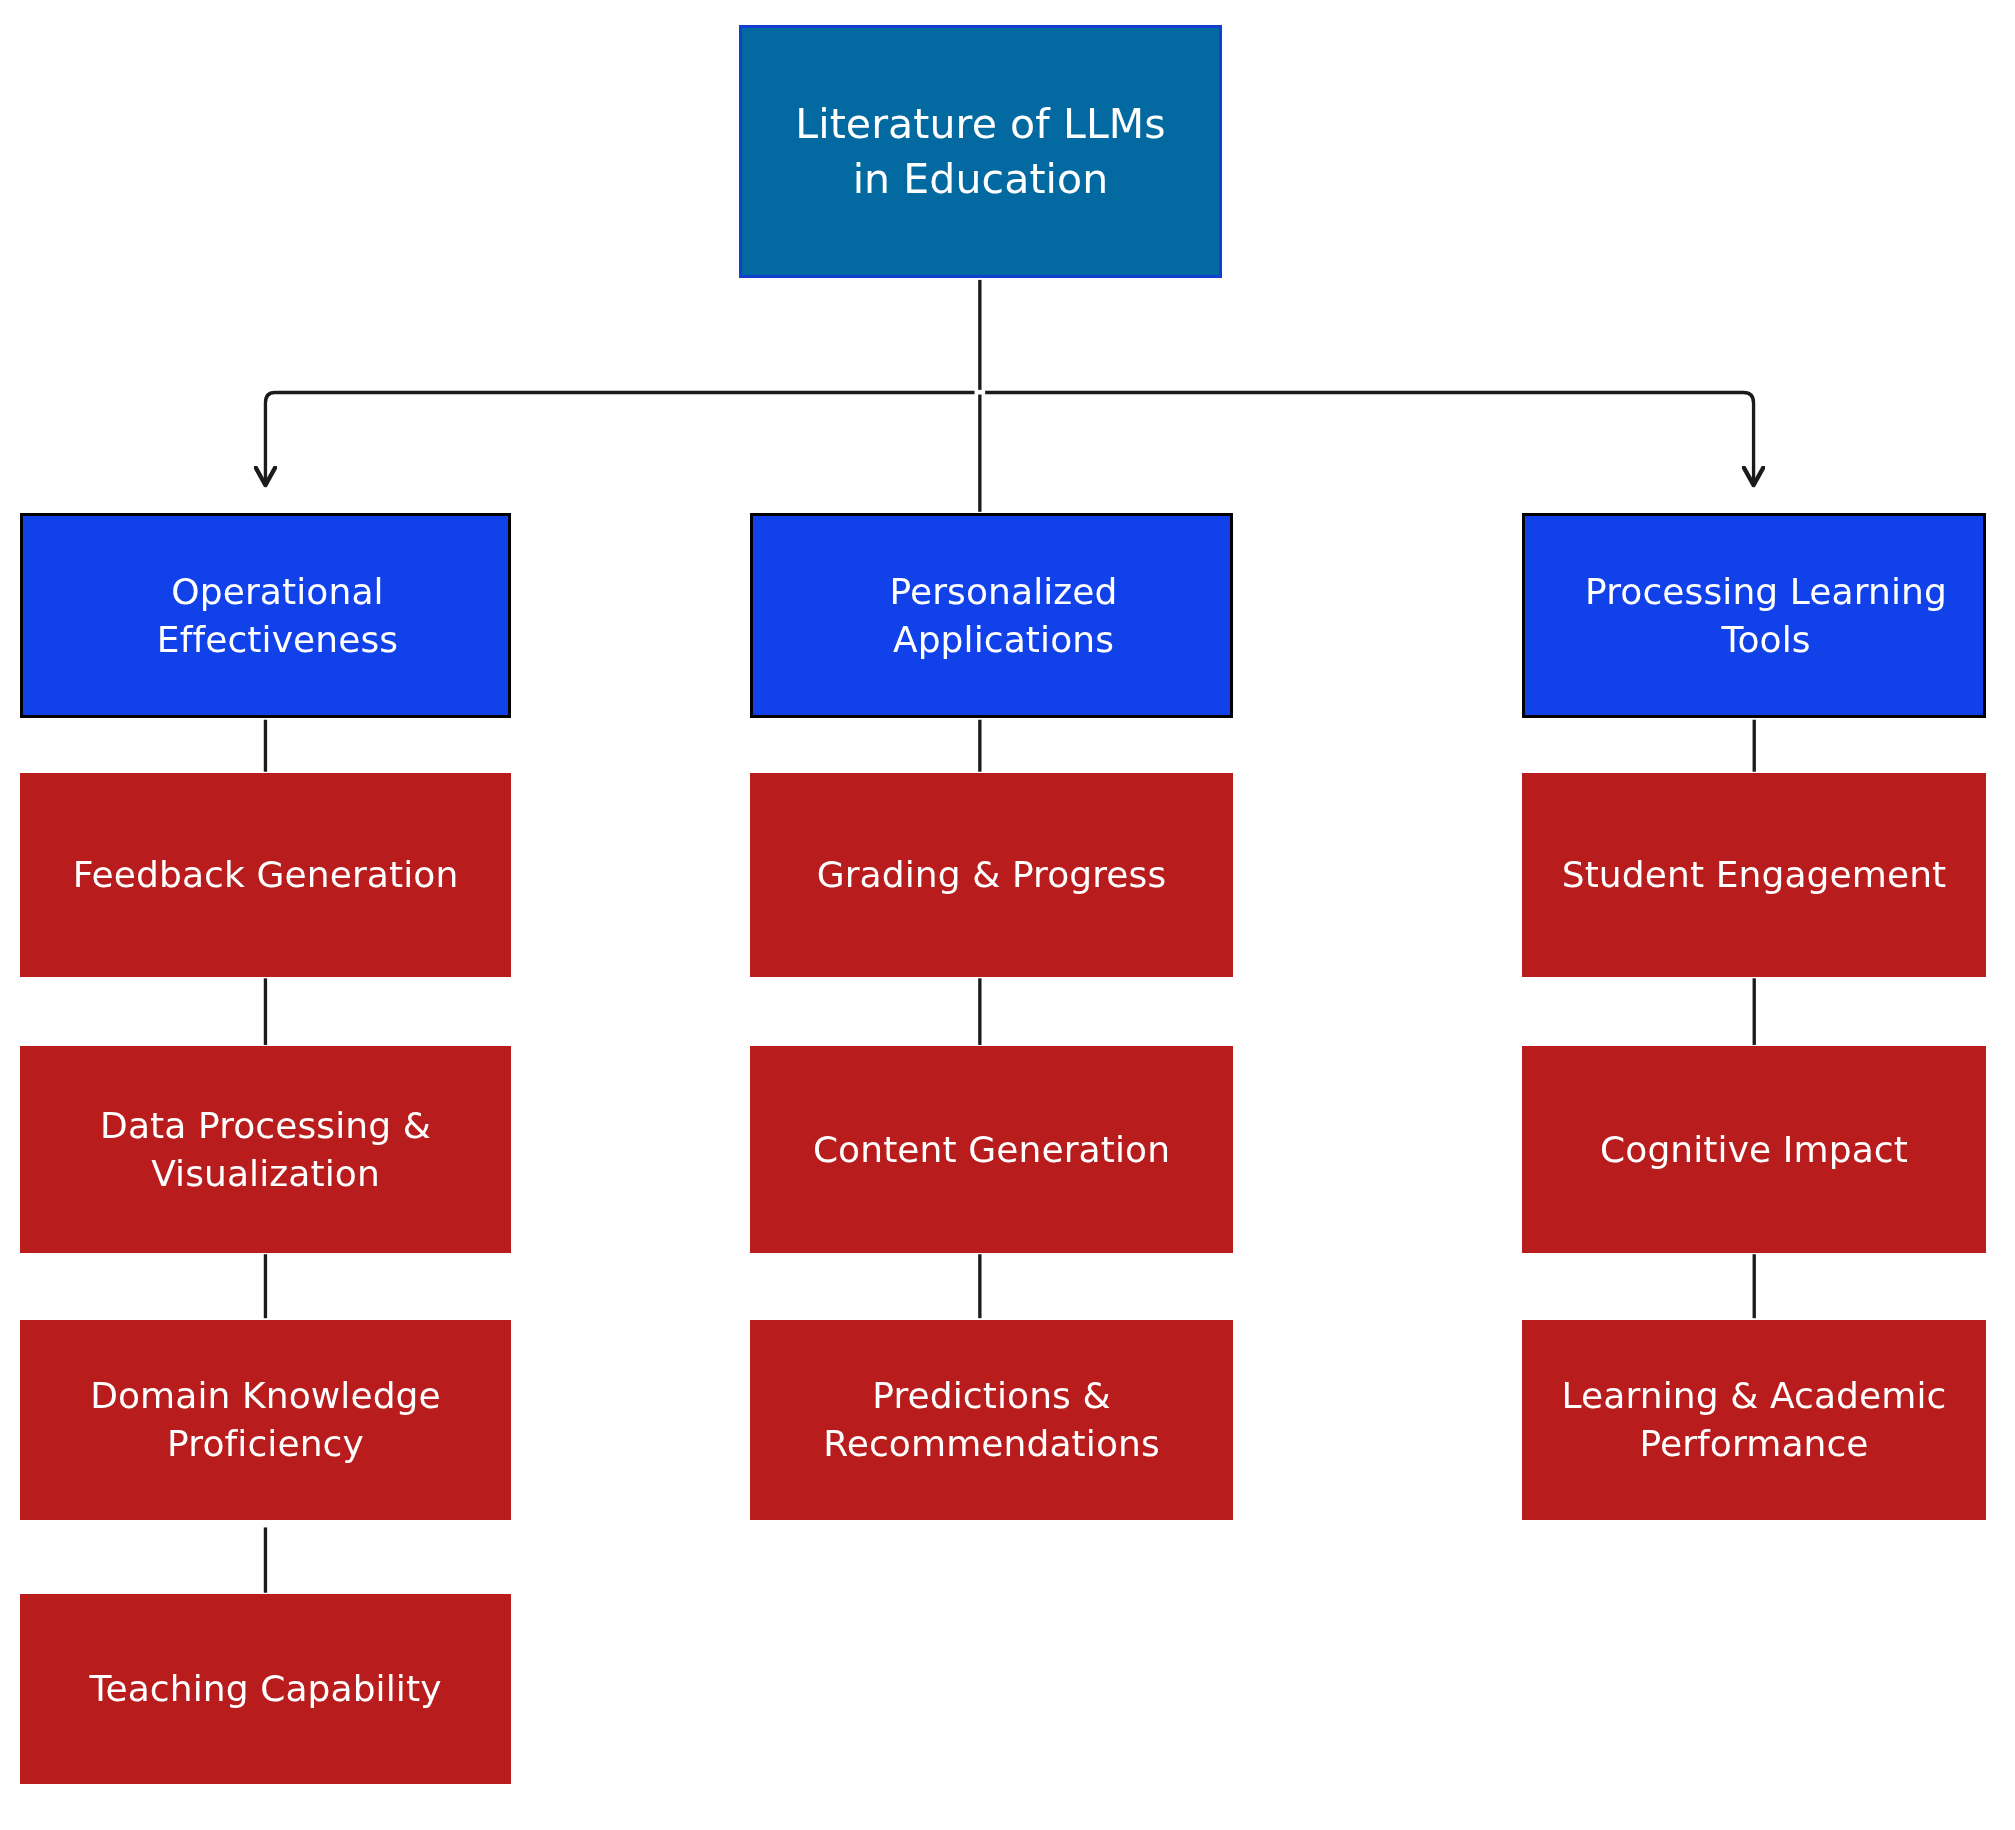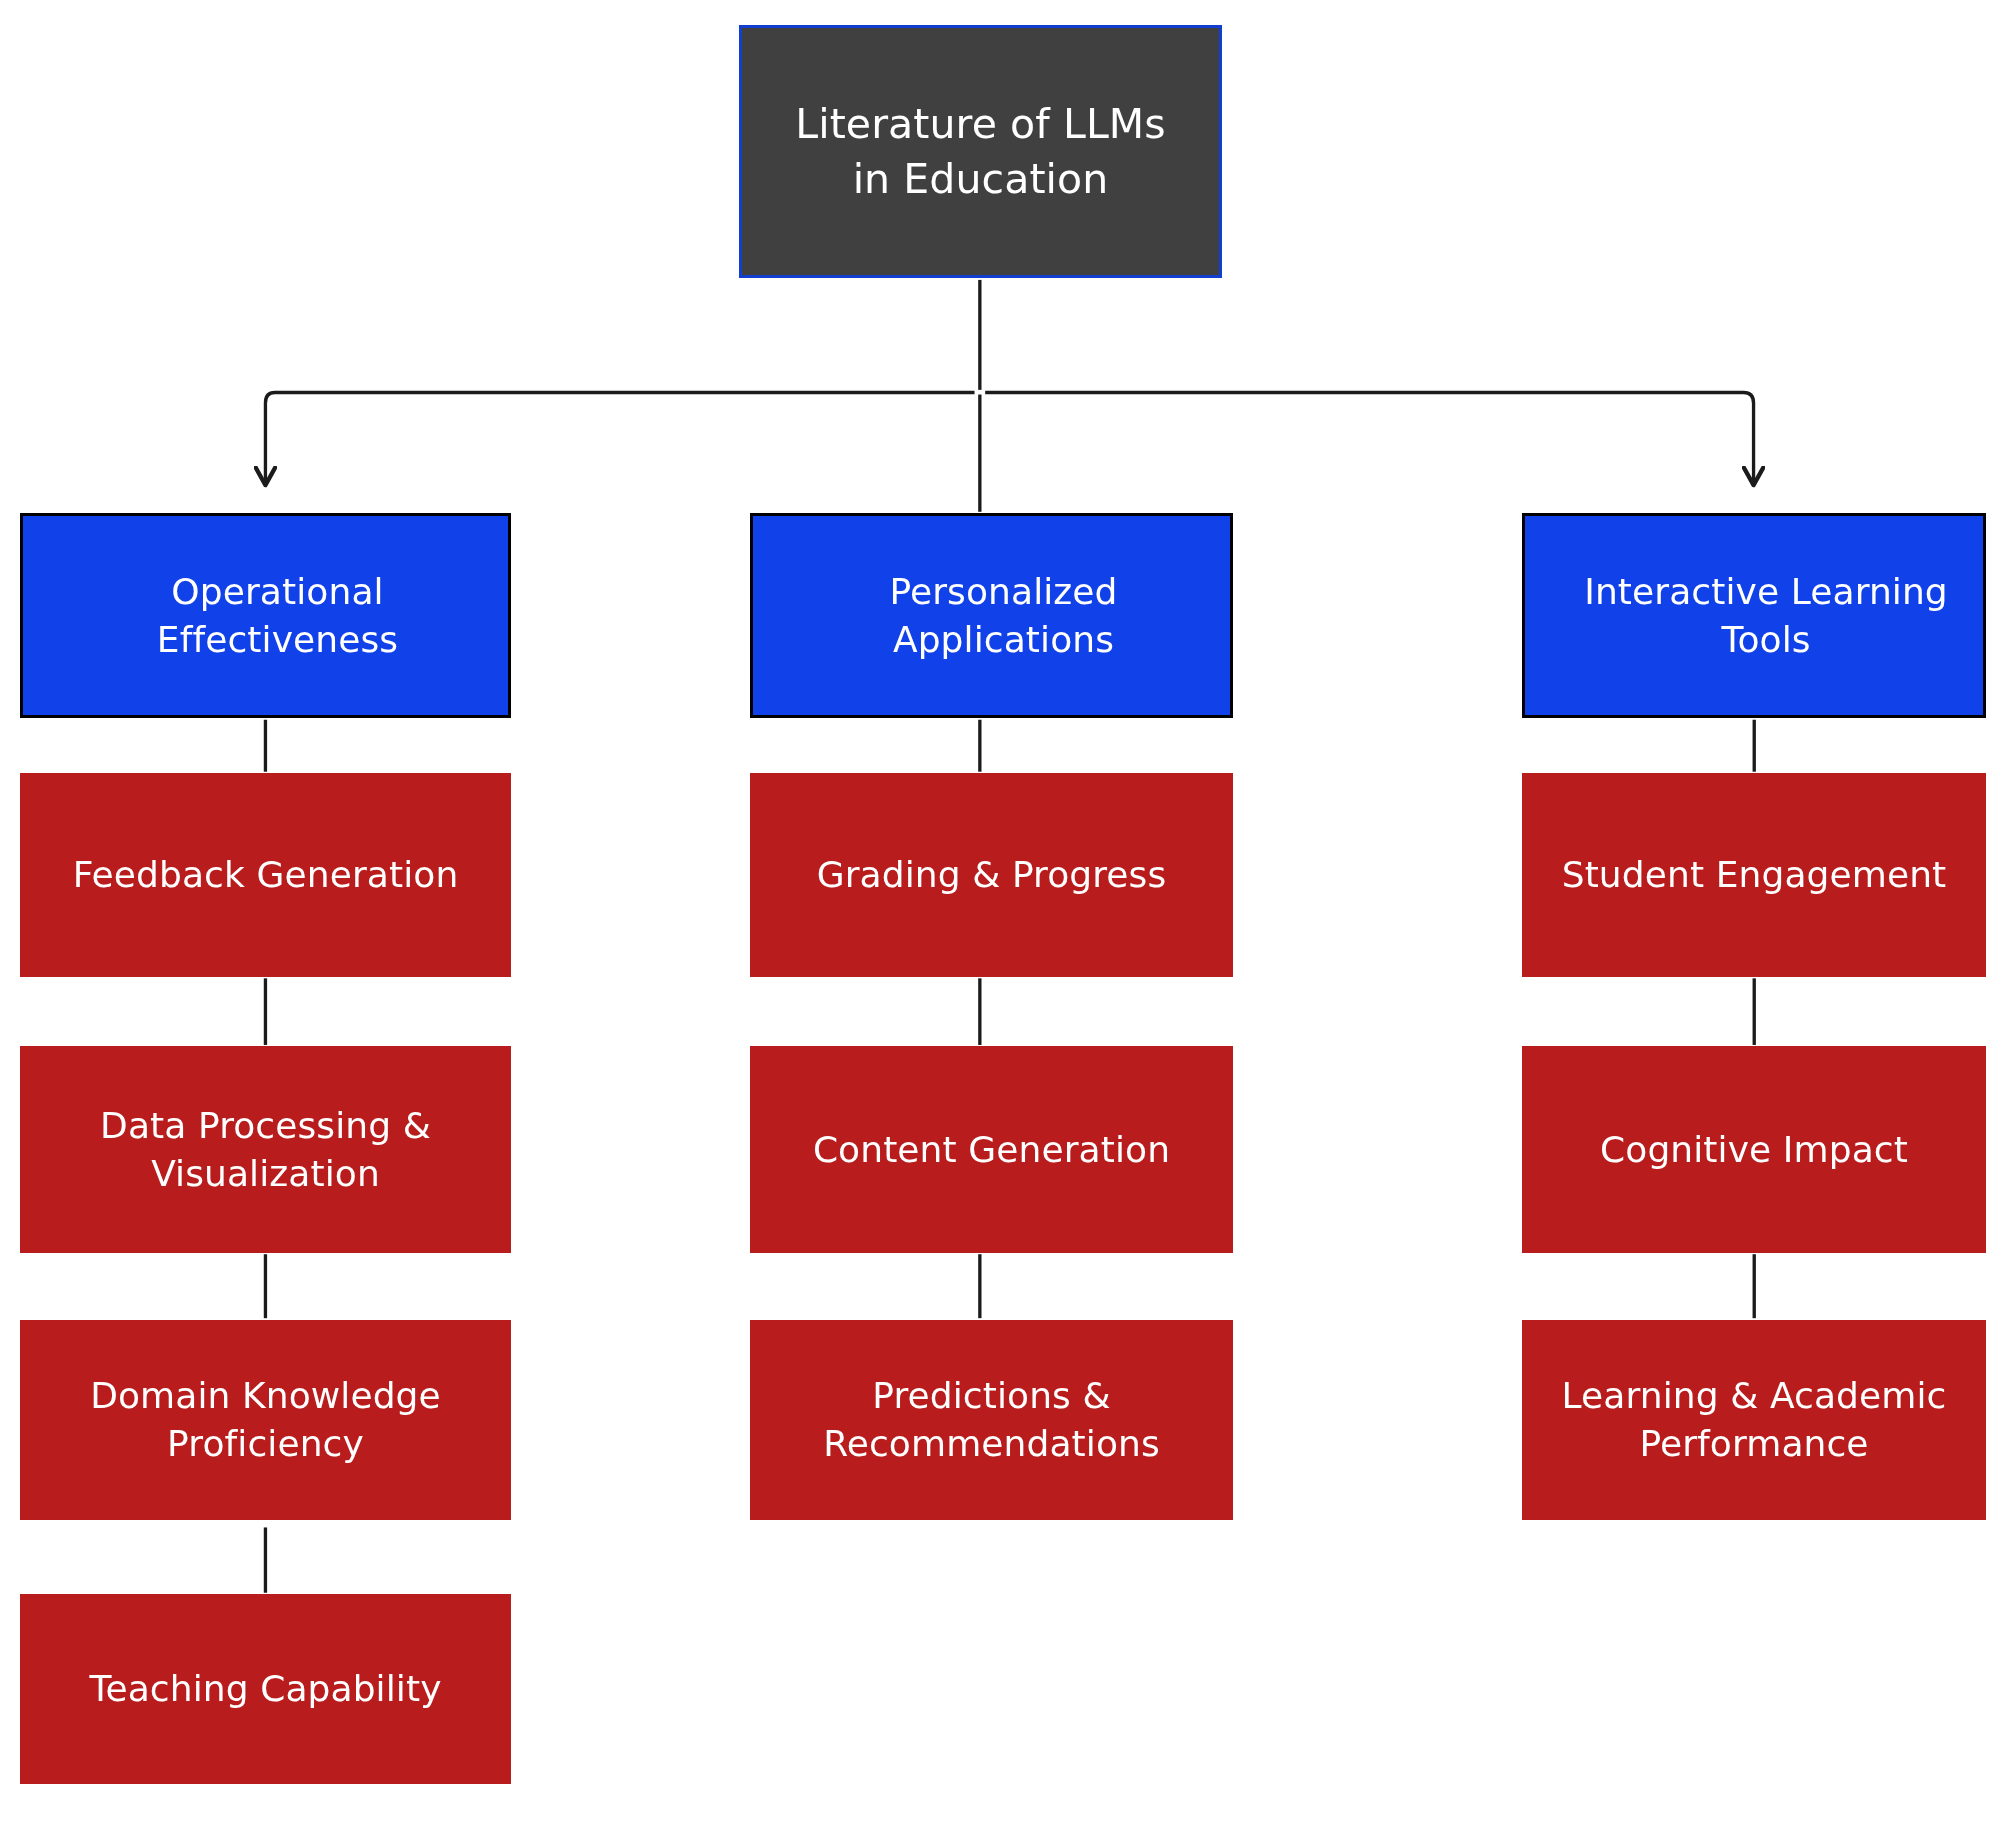--- a/index.html
+++ b/index.html
@@ -24,21 +24,21 @@
     align-items:center;
     justify-content:center;
     text-align:center;
     color:#ffffff;
     line-height:1.32;
     white-space:pre-line;
     letter-spacing:0.1px;
     z-index:2;
   }
   .node.root{
-    background:#404040;
+    background:#0369a1;
     border:3.3px solid #123fd0;
     font-size:41px;
     left:739px; top:25px; width:483px; height:253px;
   }
   .node.cat{
     background:#1141e8;
     border:3.3px solid #000000;
     font-size:36px;
     padding-left:24px;
   }
@@ -92,21 +92,21 @@
     <path d="M 2632 1882 L 2632 1978" fill="none" stroke="#1b1b1b" stroke-width="5"></path>
   </svg>
 
   <div class="node root">Literature of LLMs
 in Education</div>
 
   <div class="node cat cat-row col-left">Operational
 Effectiveness</div>
   <div class="node cat cat-row col-mid">Personalized
 Applications</div>
-  <div class="node cat cat-row col-right">Interactive Learning
+  <div class="node cat cat-row col-right">Processing Learning
 Tools</div>
 
   <div class="node leaf leaf-r1 col-left">Feedback Generation</div>
   <div class="node leaf leaf-r2 col-left">Data Processing &amp;
 Visualization</div>
   <div class="node leaf leaf-r3 col-left">Domain Knowledge
 Proficiency</div>
   <div class="node leaf leaf-r4 col-left">Teaching Capability</div>
 
   <div class="node leaf leaf-r1 col-mid">Grading &amp; Progress</div>

